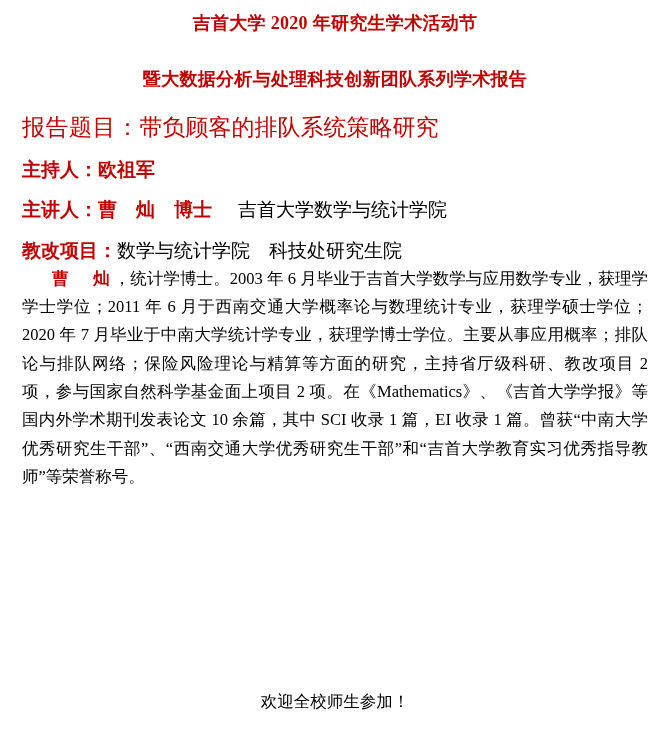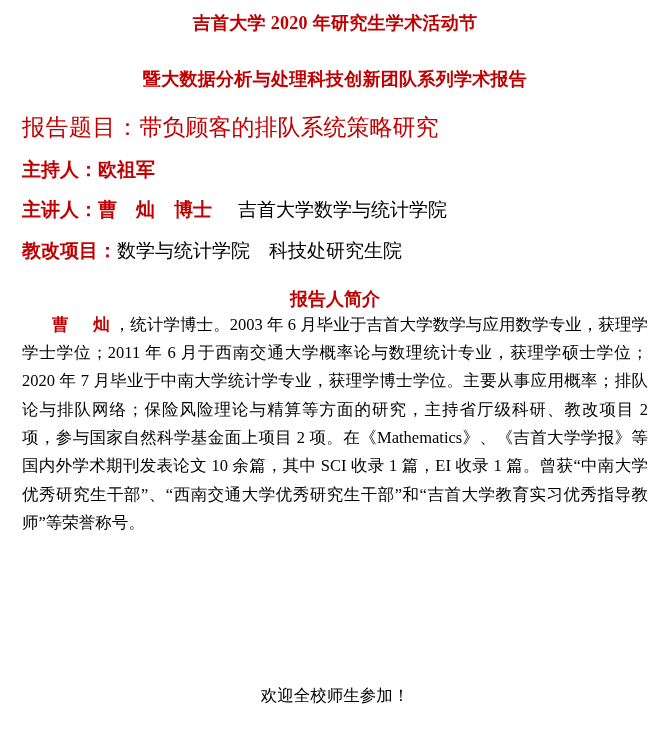--- a/index.html
+++ b/index.html
@@ -83,21 +83,21 @@
     letter-spacing: 4px;
   }
   .bio-indent {
     display: inline-block;
     width: 30px;
   }
   .footer {
     position: absolute;
     left: 0;
     right: 0;
-    bottom: 42px;
+    bottom: 36px;
     text-align: center;
     font-size: 16.5px;
     color: #000000;
   }
 </style>
 </head>
 <body>
 
 <div class="page">
 
@@ -115,21 +115,20 @@
   <div class="info-row">
     <span class="lbl">主讲人：</span><span class="val bold-red">曹　灿　博士</span><span class="gap-wide"></span><span class="val">吉首大学数学与统计学院</span>
   </div>
 
 
 
   <div class="info-row">
     <span class="lbl">教改项目：</span><span class="val">数学与统计学院　科技处研究生院</span>
   </div>
 
-  <div class="section-head">报告人简介</div>
 
   <div class="bio">
     <span class="bio-indent"></span><span class="name">曹　灿</span><span>，统计学博士。2003 年 6 月毕业于吉首大学数学与应用数学专业，获理学学士学位；2011 年 6 月于西南交通大学概率论与数理统计专业，获理学硕士学位；2020 年 7 月毕业于中南大学统计学专业，获理学博士学位。主要从事应用概率；排队论与排队网络；保险风险理论与精算等方面的研究，主持省厅级科研、教改项目 2 项，参与国家自然科学基金面上项目 2 项。在《Mathematics》、《吉首大学学报》等国内外学术期刊发表论文 10 余篇，其中 SCI 收录 1 篇，EI 收录 1 篇。曾获“中南大学优秀研究生干部”、“西南交通大学优秀研究生干部”和“吉首大学教育实习优秀指导教师”等荣誉称号。</span>
   </div>
 
   <div class="footer">欢迎全校师生参加！</div>
 
 </div>
 
 </body></html>

